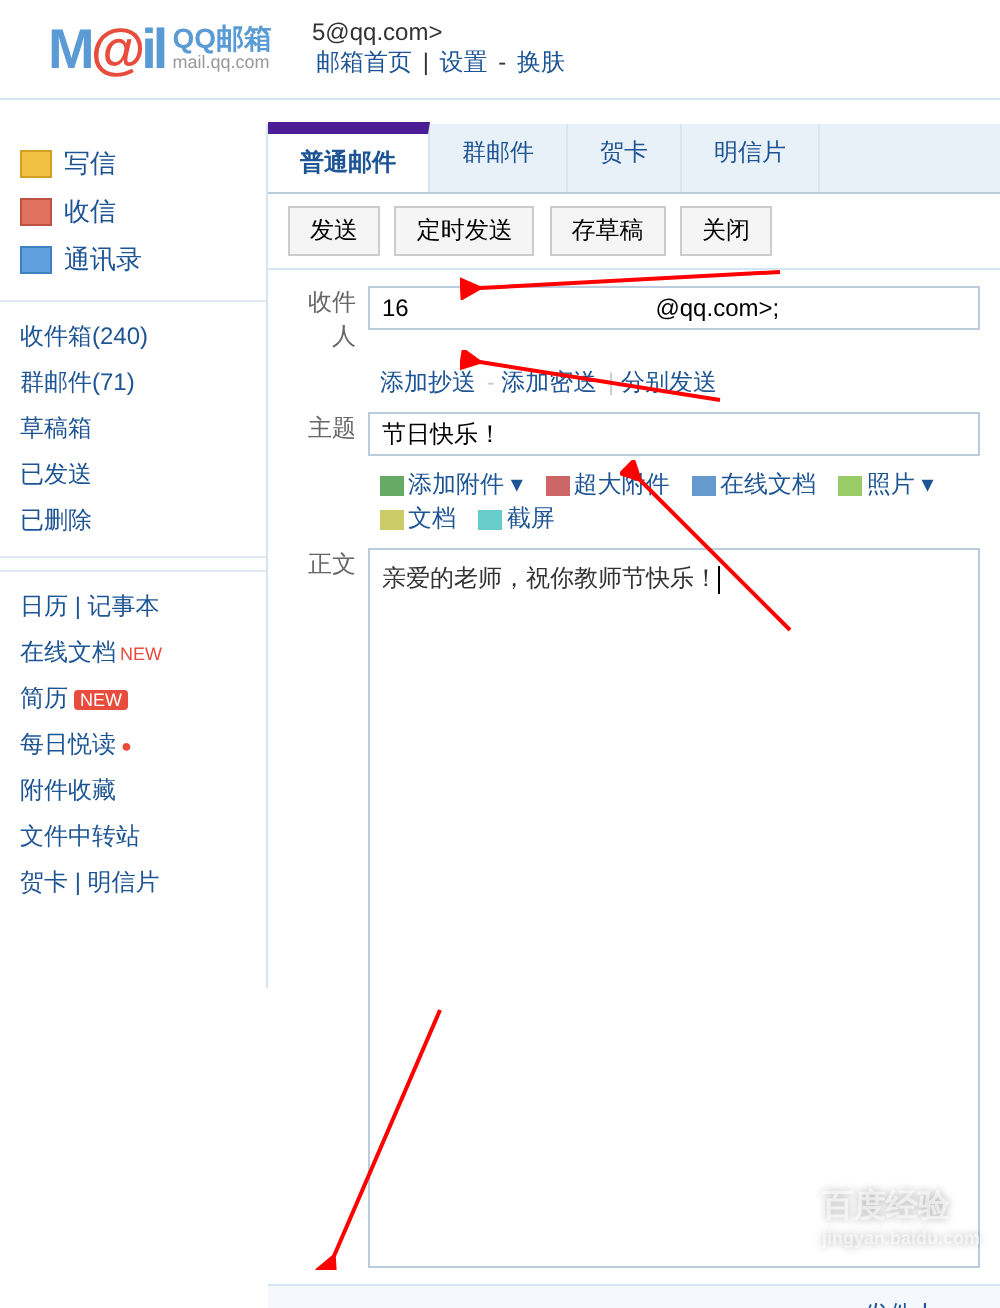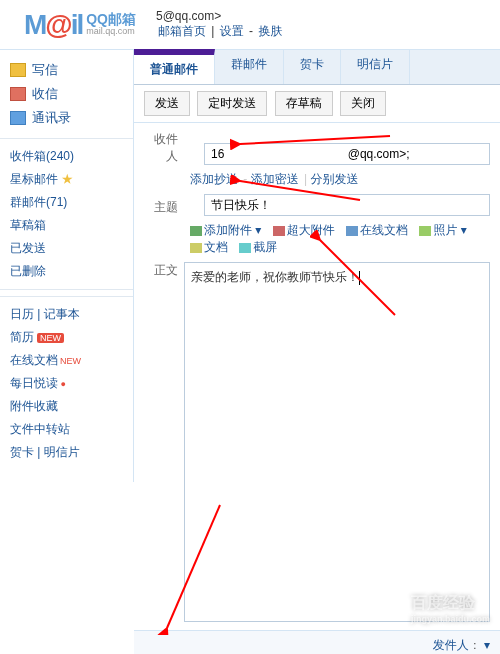--- a/index.html
+++ b/index.html
@@ -6,21 +6,21 @@
 body { background: #fff; font-size: 12px; color: #333; width: 500px; height: 654px; overflow: hidden; position: relative; }
 .header { height: 50px; border-bottom: 1px solid #d4e5f4; display: flex; align-items: center; padding-left: 24px; }
 .logo { display: flex; align-items: center; }
 .logo-m { font-size: 28px; font-weight: bold; color: #5b9bd5; letter-spacing: -2px; }
 .logo-m .o-red { color: #e74c3c; }
 .logo-text { margin-left: 4px; line-height: 1.1; }
 .logo-text .zh { font-size: 14px; color: #5b9bd5; font-weight: bold; }
 .logo-text .en { font-size: 9px; color: #999; }
 .header-info { margin-left: 20px; color: #333; }
 .header-info a { color: #1d5494; text-decoration: none; margin: 0 2px; }
-.container { display: flex; height: 432px; }
+.container { display: flex; height: 432px; margin-top: 12px; }
 .sidebar { width: 134px; border-right: 1px solid #d4e5f4; padding: 6px 0; }
 .sb-primary { padding: 2px 10px; }
 .sb-primary a { display: flex; align-items: center; padding: 3px 0; color: #1d5494; text-decoration: none; font-size: 13px; }
 .sb-primary .icon { width: 16px; height: 14px; margin-right: 6px; }
 .icon-compose { background: #f0c040; border: 1px solid #d0a020; }
 .icon-receive { background: #e07060; border: 1px solid #c05040; }
 .icon-contacts { background: #60a0e0; border: 1px solid #4080c0; }
 .sb-divider { border-top: 1px solid #e0e8f0; margin: 6px 0; }
 .sb-folders { padding: 0 10px; }
 .sb-folders a { display: block; padding: 3px 0; color: #1d5494; text-decoration: none; font-size: 12px; }
@@ -28,21 +28,21 @@
 .sb-folders .clear { float: right; color: #999; font-size: 11px; }
 .sb-folders .new-badge { display: inline-block; background: #e74c3c; color: #fff; font-size: 9px; padding: 0 3px; border-radius: 2px; margin-left: 3px; }
 .sb-folders .new-text { color: #e74c3c; font-size: 9px; margin-left: 2px; }
 .main { flex: 1; display: flex; flex-direction: column; }
 .tabs { display: flex; border-bottom: 1px solid #bcd; background: #e8f0f8; }
 .tab { padding: 6px 16px; color: #1d5494; cursor: pointer; border-right: 1px solid #d4e5f4; }
 .tab.active { background: #fff; border-top: 6px solid #4c1d95; font-weight: bold; margin-top: -1px; }
 .toolbar { padding: 6px 10px; border-bottom: 1px solid #d4e5f4; }
 .toolbar button { padding: 3px 10px; margin-right: 4px; border: 1px solid #ccc; background: #f5f5f5; font-size: 12px; cursor: pointer; }
 .compose { padding: 8px 10px; flex: 1; display: flex; flex-direction: column; position: relative; }
-.field-row { display: flex; align-items: flex-end; margin-bottom: 6px; gap: 20px; }
+.field-row { display: flex; align-items: flex-start; margin-bottom: 6px; }
 .field-label { width: 40px; text-align: right; color: #666; padding-right: 6px; }
 .field-input { flex: 1; border: 1px solid #bcd; padding: 3px 6px; font-size: 12px; height: 22px; }
 .sub-links { margin-left: 46px; margin-bottom: 6px; }
 .sub-links a { color: #1d5494; text-decoration: none; margin-right: 2px; }
 .sub-links span { color: #ccc; }
 .attach-bar { margin-left: 46px; margin-bottom: 6px; }
 .attach-bar a { color: #1d5494; text-decoration: none; margin-right: 8px; }
 .attach-bar .ic { display: inline-block; width: 12px; height: 10px; margin-right: 2px; vertical-align: middle; }
 .body-row { display: flex; flex: 1; }
 .body-text { flex: 1; border: 1px solid #bcd; padding: 6px; font-size: 12px; resize: none; height: 360px; }
@@ -85,32 +85,31 @@
           <span>收信</span>
         </a>
       <a href="#">
           <span class="icon icon-contacts"></span>
           <span>通讯录</span>
         </a>
     </div>
     <div class="sb-divider"></div>
     <div class="sb-folders">
       <a href="#">收件箱(240)</a>
-      <a href="#"><span>星标邮件</span> <span class="star">★</span></a>
       <a href="#">群邮件(71)</a>
       <a href="#">草稿箱</a>
       <a href="#">已发送</a>
       <a href="#">已删除</a>
     </div>
     <div class="sb-divider"></div>
     <div class="sb-divider"></div>
     <div class="sb-folders">
       <a href="#"><span>日历</span> | <span>记事本</span></a>
+      <a href="#"><span>在线文档</span><span class="new-text">NEW</span></a>
       <a href="#"><span>简历</span><span class="new-badge">NEW</span></a>
-      <a href="#"><span>在线文档</span><span class="new-text">NEW</span></a>
       <a href="#"><span>每日悦读</span><span style="color:#e74c3c;font-size:9px"> ●</span></a>
       <a href="#">附件收藏</a>
       <a href="#">文件中转站</a>
       <a href="#"><span>贺卡</span> | <span>明信片</span></a>
     </div>
   </div>
 
   <div class="main">
     <div class="tabs">
       <div class="tab active">普通邮件</div>

